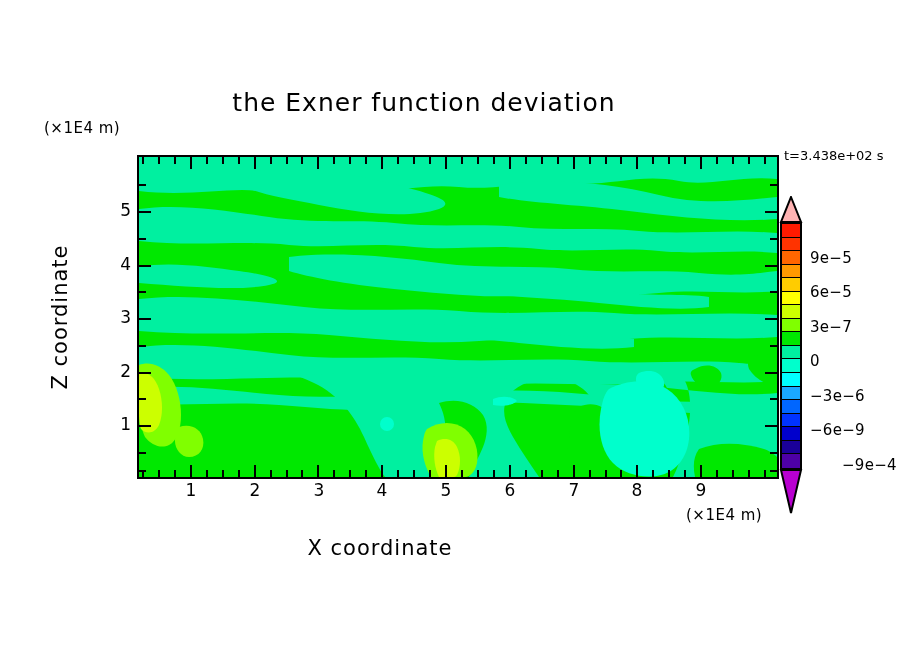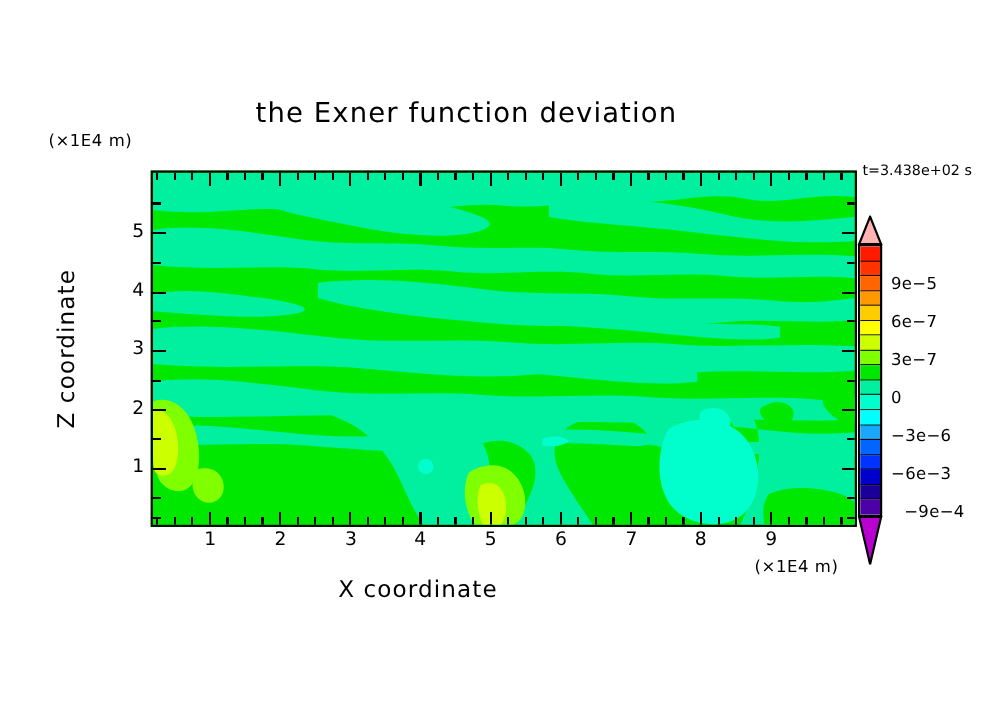--- a/index.html
+++ b/index.html
@@ -10,21 +10,21 @@
 
   
   #title{left:0;top:88px;width:848px;text-align:center;font-size:25px;
          letter-spacing:1px;white-space:nowrap;}
 
   
   #yunit{left:44px;top:119px;font-size:15px;letter-spacing:.5px;}
   #xunit{left:686px;top:506px;font-size:15px;letter-spacing:.5px;}
 
   
-  #xaxis-title{left:0;top:524px;width:760px;text-align:center;font-size:21px;letter-spacing:1px;}
+  #xaxis-title{left:0;top:536px;width:760px;text-align:center;font-size:21px;letter-spacing:1px;}
   #yaxis-title{left:-60px;top:305px;width:240px;text-align:center;font-size:21px;
                letter-spacing:1px;transform:rotate(-90deg);transform-origin:50% 50%;}
 
   
   #timestamp{left:784px;top:148px;font-size:13px;white-space:nowrap;}
 
   
   #plot{left:137px;top:155px;width:638px;height:320px;overflow:hidden;
         border:2px solid #000;box-sizing:content-box;background:#00e800;}
   #plot-canvas{position:absolute;left:0;top:0;width:638px;height:320px;}
@@ -245,18 +245,18 @@
     <div class="cband" style="background: rgb(0, 0, 204); height: 5.55556%;"></div>
     <div class="cband" style="background: rgb(26, 0, 153); height: 5.55556%;"></div>
     <div class="cband" style="background: rgb(77, 0, 166); height: 5.55556%;"></div>
   </div>
 
 <svg class="abs" id="cbar-bot" viewBox="0 0 24 45">
   <polygon points="2,1 22,1 12,44" fill="#b800d0" stroke="#000" stroke-width="2"></polygon>
 </svg>
 
 <div class="cbl abs" style="left:810px;top:249px">9e−5</div>
-<div class="cbl abs" style="left:810px;top:283px">6e−7</div>
+<div class="cbl abs" style="left:810px;top:283px">6e−5</div>
 <div class="cbl abs" style="left:810px;top:318px">3e−7</div>
 <div class="cbl abs" style="left:810px;top:352px">0</div>
 <div class="cbl abs" style="left:810px;top:387px">−3e−6</div>
-<div class="cbl abs" style="left:810px;top:421px">−6e−3</div>
-<div class="cbl abs" style="left:822px;top:456px">−9e−4</div>
+<div class="cbl abs" style="left:810px;top:421px">−6e−9</div>
+<div class="cbl abs" style="left:842px;top:456px">−9e−4</div>
 
 </body></html>

